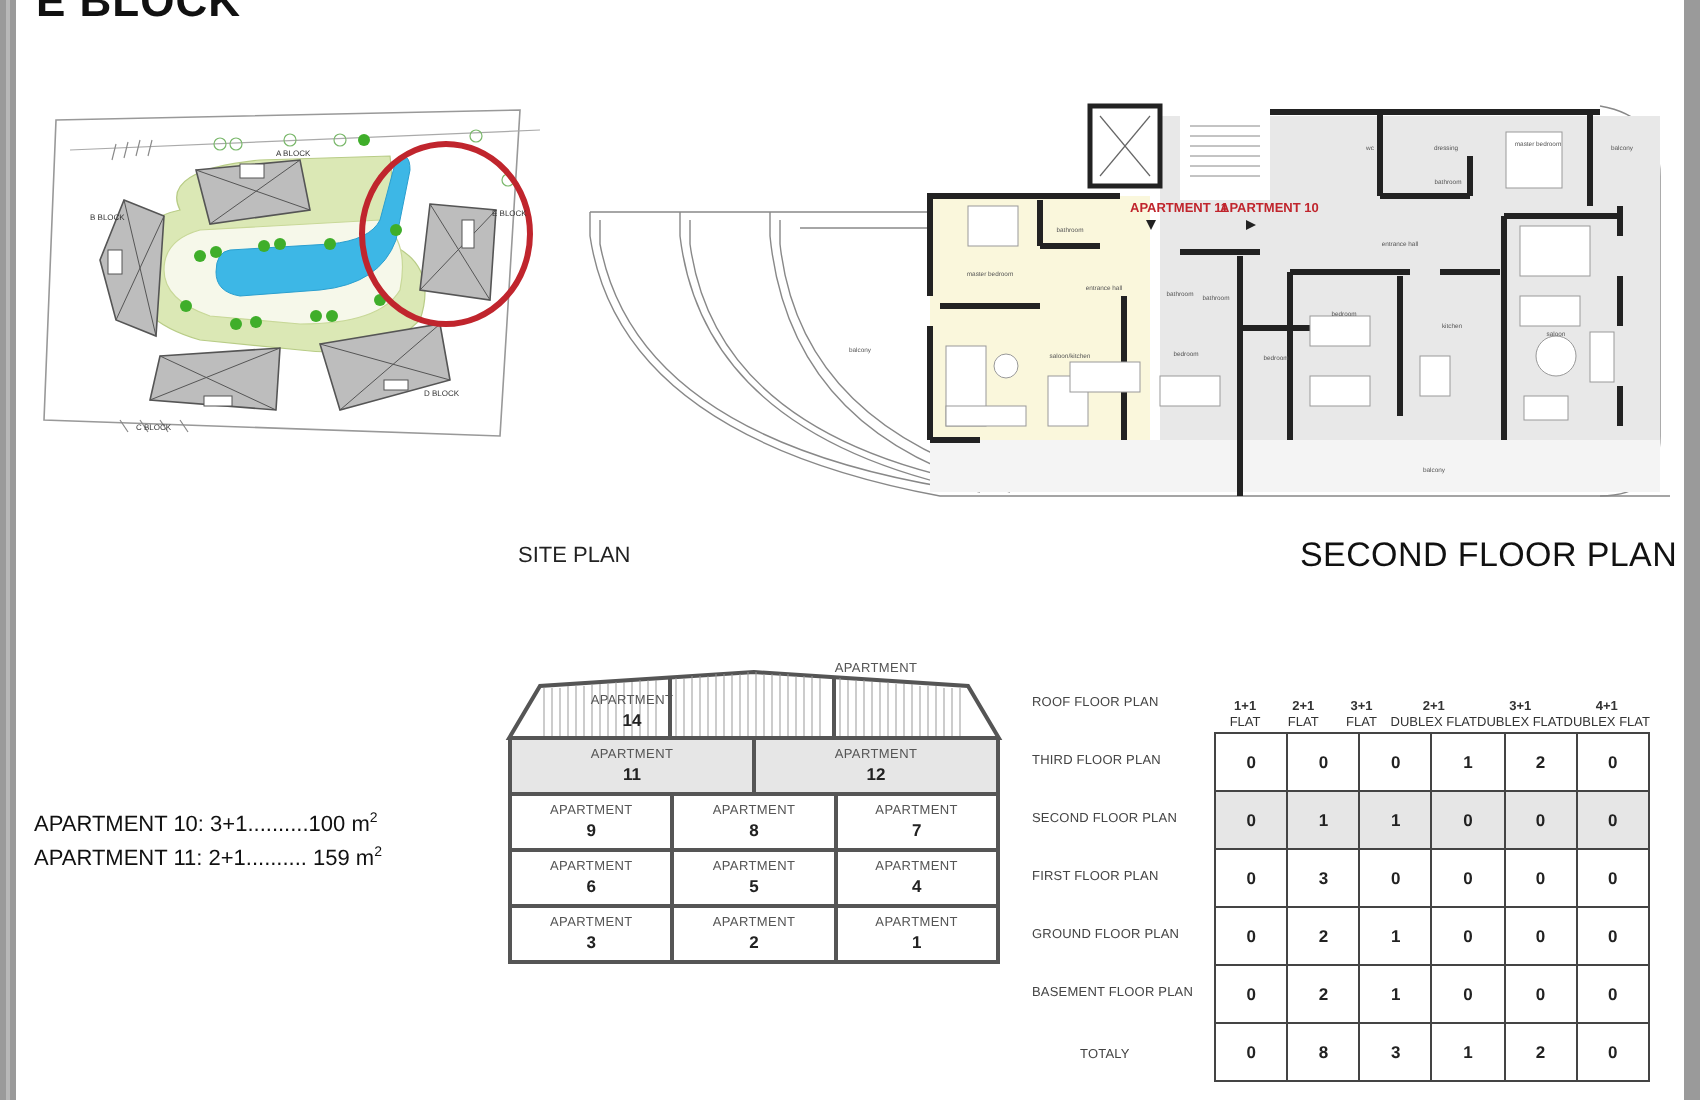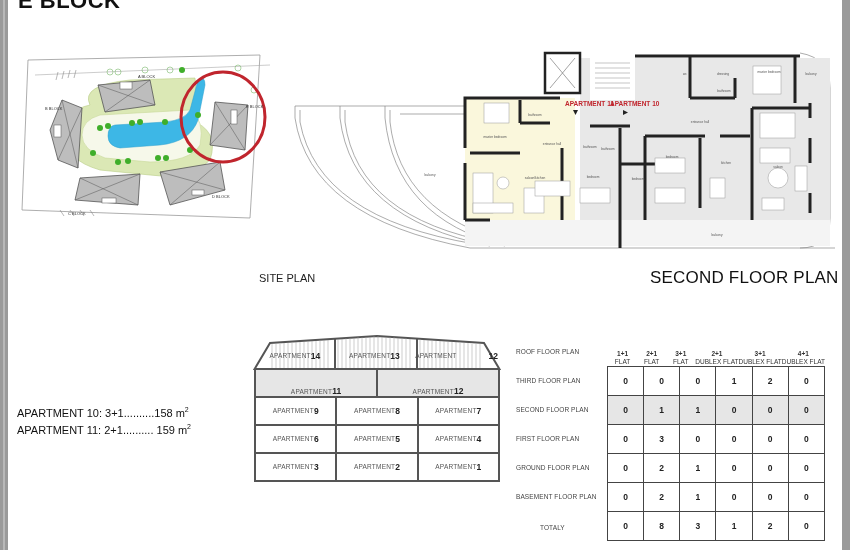--- a/index.html
+++ b/index.html
@@ -23,22 +23,22 @@
     
     .area-summary { position: absolute; left: 17px; top: 403px; font-size: 11px; line-height: 13px; color: #111; }
     .area-summary .b { font-weight: normal; }
     .area-summary sup { font-size: 7px; }
 
     
     .elevation { position: absolute; left: 252px; top: 334px; width: 250px; height: 174px; }
     .elev-roof { position: absolute; left: 0; top: 0; width: 250px; height: 36px; }
     .elev-grid { position: absolute; left: 2px; top: 34px; width: 246px; border: 2px solid #555; background: #555; display: flex; flex-direction: column; gap: 2px; }
     .elev-row { display: flex; gap: 2px; height: 26px; }
-    .elev-cell { flex: 1; background: #fff; display: flex; flex-direction: row; align-items: center; justify-content: center; }
-    .elev-cell.hl { background: #e6e6e6; align-items: flex-end; }
+    .elev-cell { flex: 1; background: #fff; display: flex; flex-direction: column; align-items: center; justify-content: center; }
+    .elev-cell.hl { background: #e6e6e6; }
     .elev-cell .lbl { font-size: 6.5px; color: #555; letter-spacing: 0.2px; line-height: 8px; }
     .elev-cell .num { font-size: 8.5px; font-weight: bold; color: #222; line-height: 10px; }
 
     
     .floor-names { position: absolute; left: 516px; top: 346px; width: 90px; }
     .floor-name { position: absolute; left: 0; font-size: 6.5px; color: #444; white-space: nowrap; letter-spacing: 0.1px; }
     .type-header { position: absolute; top: 350px; left: 608px; width: 217px; display: flex; }
     .type-h { flex: 1; text-align: center; font-size: 6.5px; line-height: 8px; color: #333; white-space: nowrap; }
     .type-h .t { font-weight: bold; display: block; }
     .count-table { position: absolute; left: 607px; top: 366px; width: 218px; border-collapse: collapse; }
@@ -249,21 +249,21 @@
       <text x="427" y="188">balcony</text>
     </g>
   </svg>
 </div>
 <div class="floor-label">SECOND FLOOR PLAN</div>
 
 <div class="area-summary">
   <div>
     <span>APARTMENT</span>
     <span class="b">10:</span>
-    <span class="b">3+1</span><span class="b">..........</span><span class="b">158 m</span><sup class="b">2</sup>
+    <span class="b">3+1</span><span class="b">..........</span><span class="b">100 m</span><sup class="b">2</sup>
   </div>
   <div>
     <span>APARTMENT</span>
     <span class="b">11:</span>
     <span class="b">2+1</span><span class="b">..........</span><span class="b"> 159 m</span><sup class="b">2</sup>
   </div>
 </div>
 
 <div class="elevation">
   <svg class="elev-roof" viewBox="0 0 250 36" xmlns="http://www.w3.org/2000/svg">
@@ -322,24 +322,20 @@
     </g>
     <line x1="83" y1="5" x2="83" y2="36" stroke="#555" stroke-width="2"></line>
     <line x1="165" y1="5" x2="165" y2="36" stroke="#555" stroke-width="2"></line>
   </svg>
   <div class="elev-grid">
     <div class="elev-row" style="height:24px; margin-top:-26px; background:transparent;">
       <div class="elev-cell" style="background:transparent;">
         <span class="lbl">APARTMENT</span>
         <span class="num">14</span>
       </div>
-      <div class="elev-cell" style="background:transparent;">
-        <span class="lbl">APARTMENT</span>
-        <span class="num">13</span>
-      </div>
       <div class="elev-cell" style="background:transparent;gap:32px;">
         <span class="lbl">APARTMENT</span>
         <span class="num">12</span>
       </div>
     </div>
     <div class="elev-row">
       <div class="elev-cell hl">
         <span class="lbl">APARTMENT</span>
         <span class="num">11</span>
       </div>

